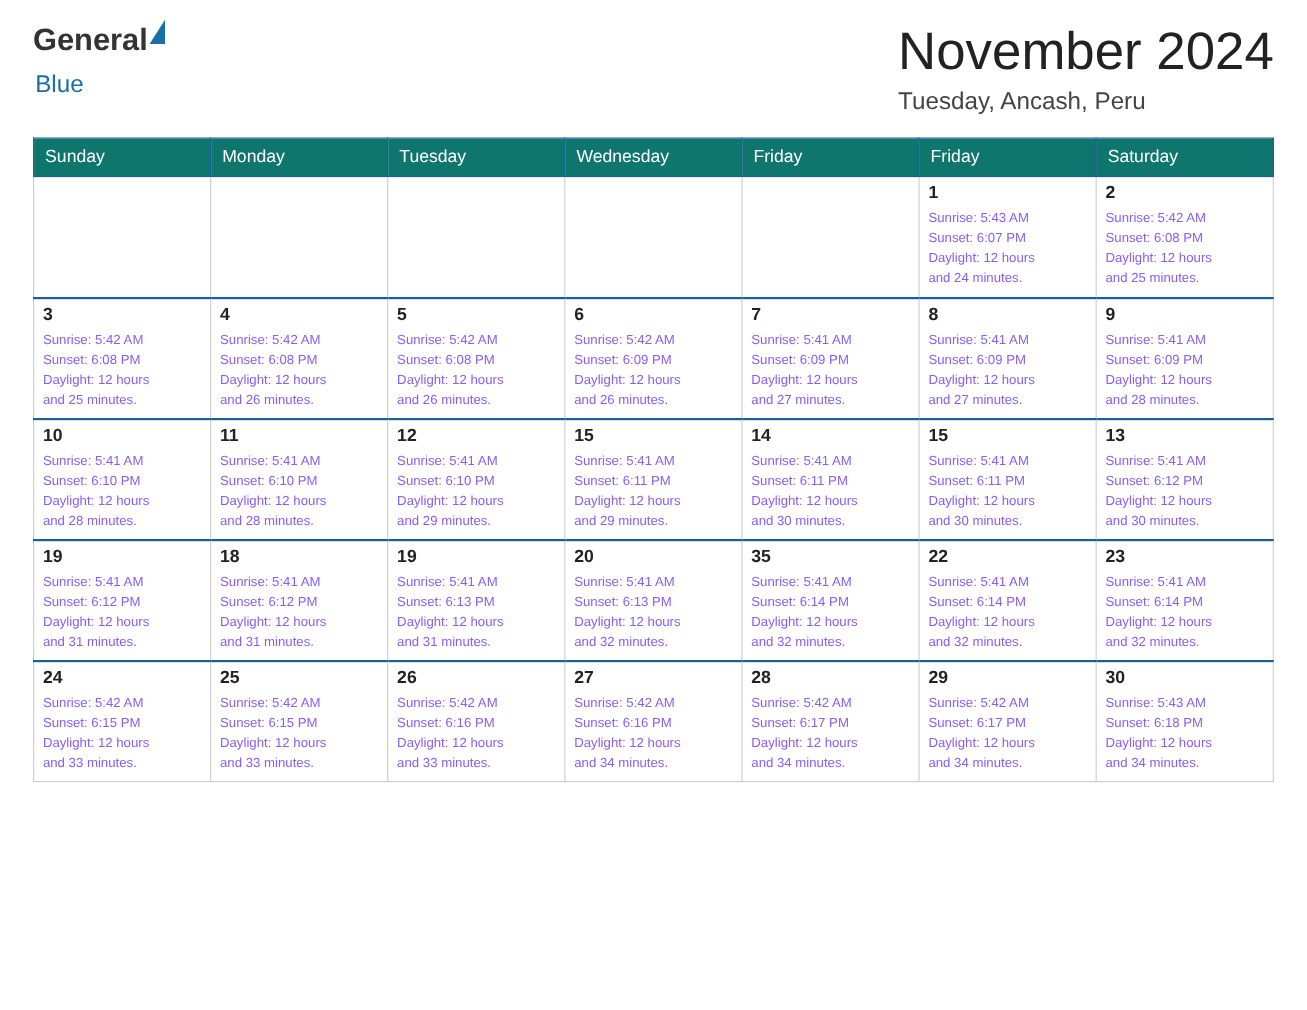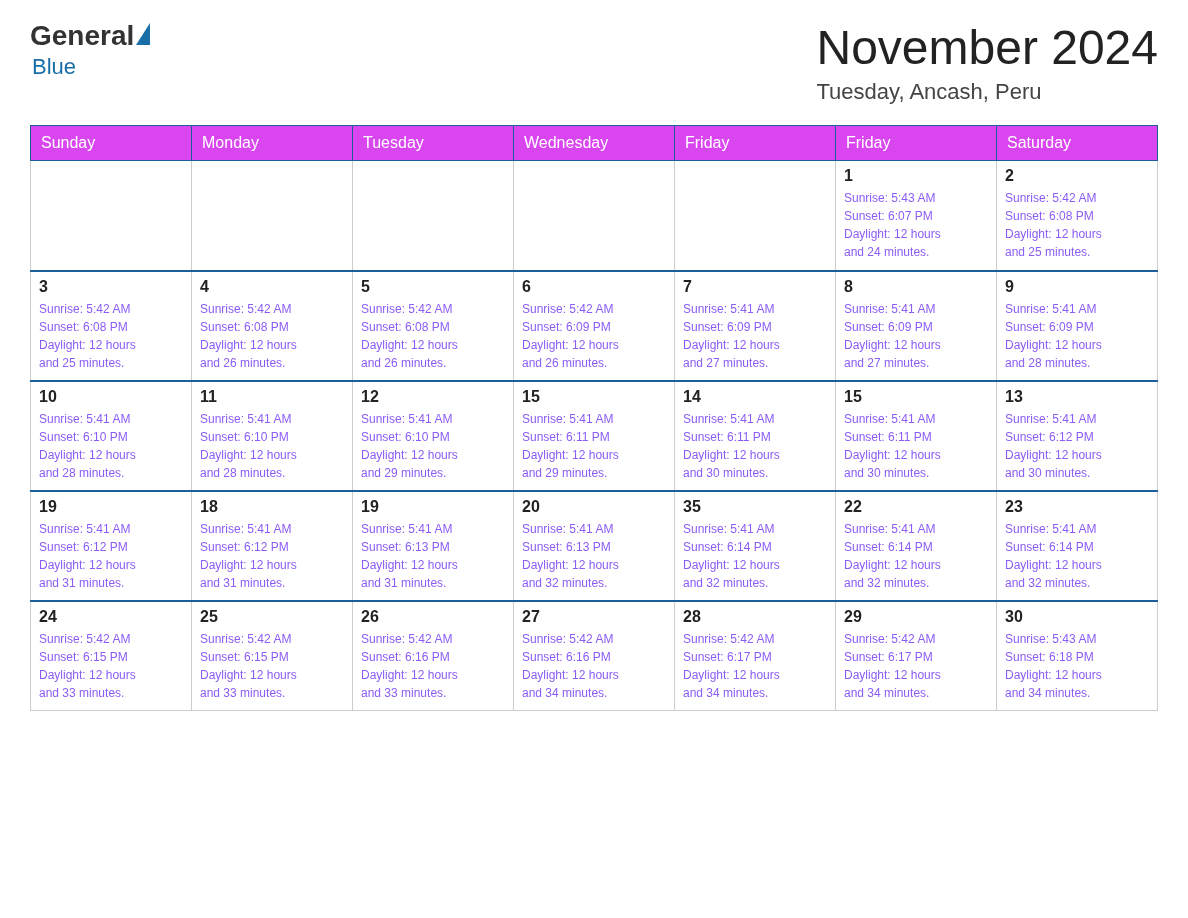--- a/index.html
+++ b/index.html
@@ -20,39 +20,39 @@
     .logo {
       display: flex;
       flex-direction: column;
       align-items: flex-start;
     }
     .logo-text {
       font-size: 28px;
       font-weight: bold;
       color: #333;
       display: flex;
-      align-items: center;
+      align-items: flex-start;
     }
     .logo-general {
       color: #333;
     }
     .logo-triangle {
       width: 0;
       height: 0;
       border-left: 14px solid transparent;
       border-bottom: 22px solid #1a6ea8;
       display: inline-block;
       margin: 0 2px;
       position: relative;
       top: -2px;
     }
     .logo-blue {
       color: #1a6ea8;
       font-size: 22px;
-      margin-top: 2px;
+      margin-top: 12px;
       margin-left: 2px;
     }
     .title-area {
       text-align: left;
     }
     .month-title {
       font-size: 48px;
       font-weight: normal;
       color: #222;
     }
@@ -60,21 +60,21 @@
       font-size: 22px;
       color: #444;
       margin-top: 4px;
     }
     .calendar-table {
       width: 100%;
       border-collapse: collapse;
       table-layout: fixed;
     }
     .calendar-table th {
-      background-color: #d946ef;
+      background-color: #0f766e;
       color: #fff;
       padding: 8px 10px;
       text-align: left;
       font-size: 16px;
       font-weight: normal;
       border: 1px solid #1a5e9a;
     }
     .calendar-table td {
       border: 1px solid #ccc;
       vertical-align: top;

